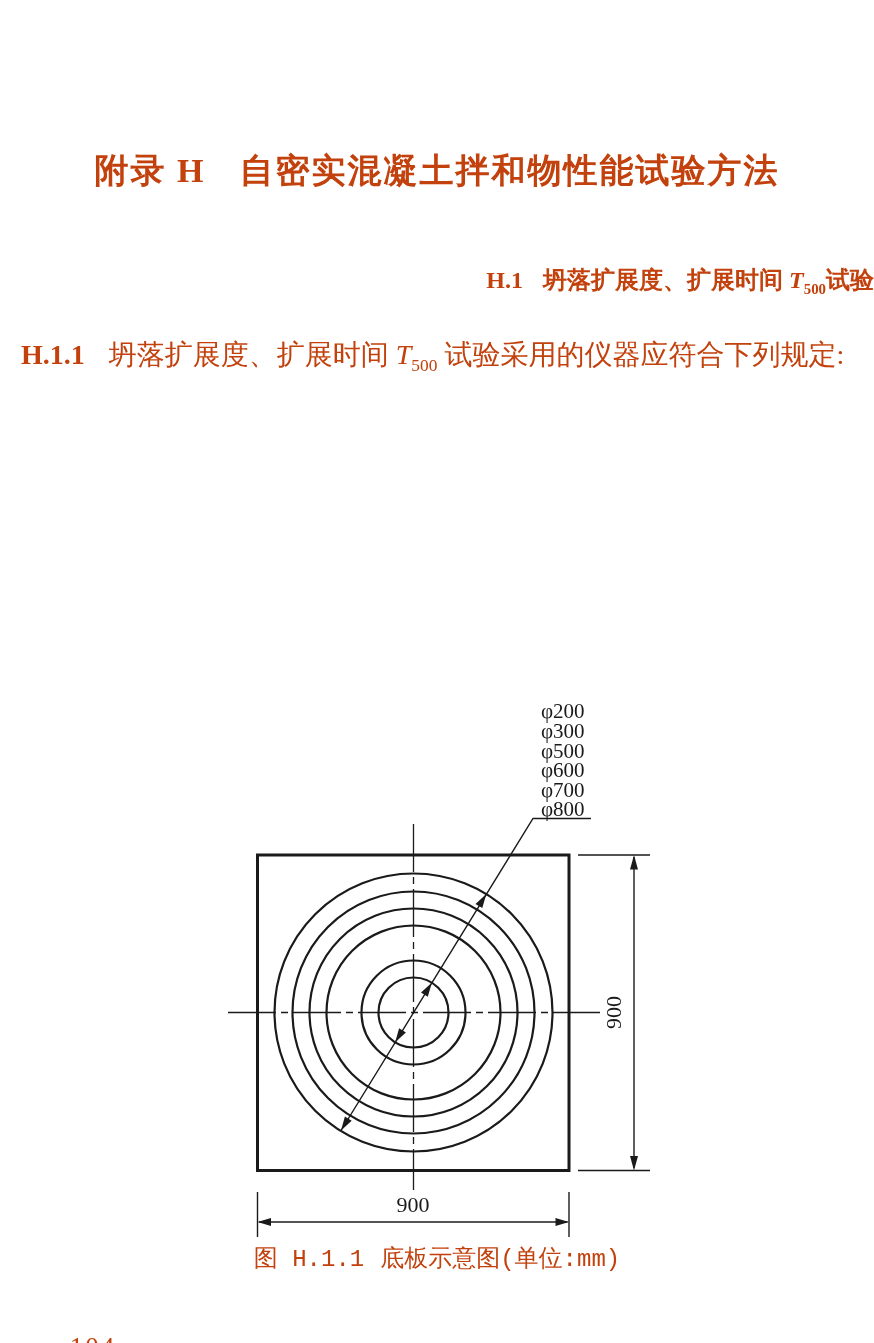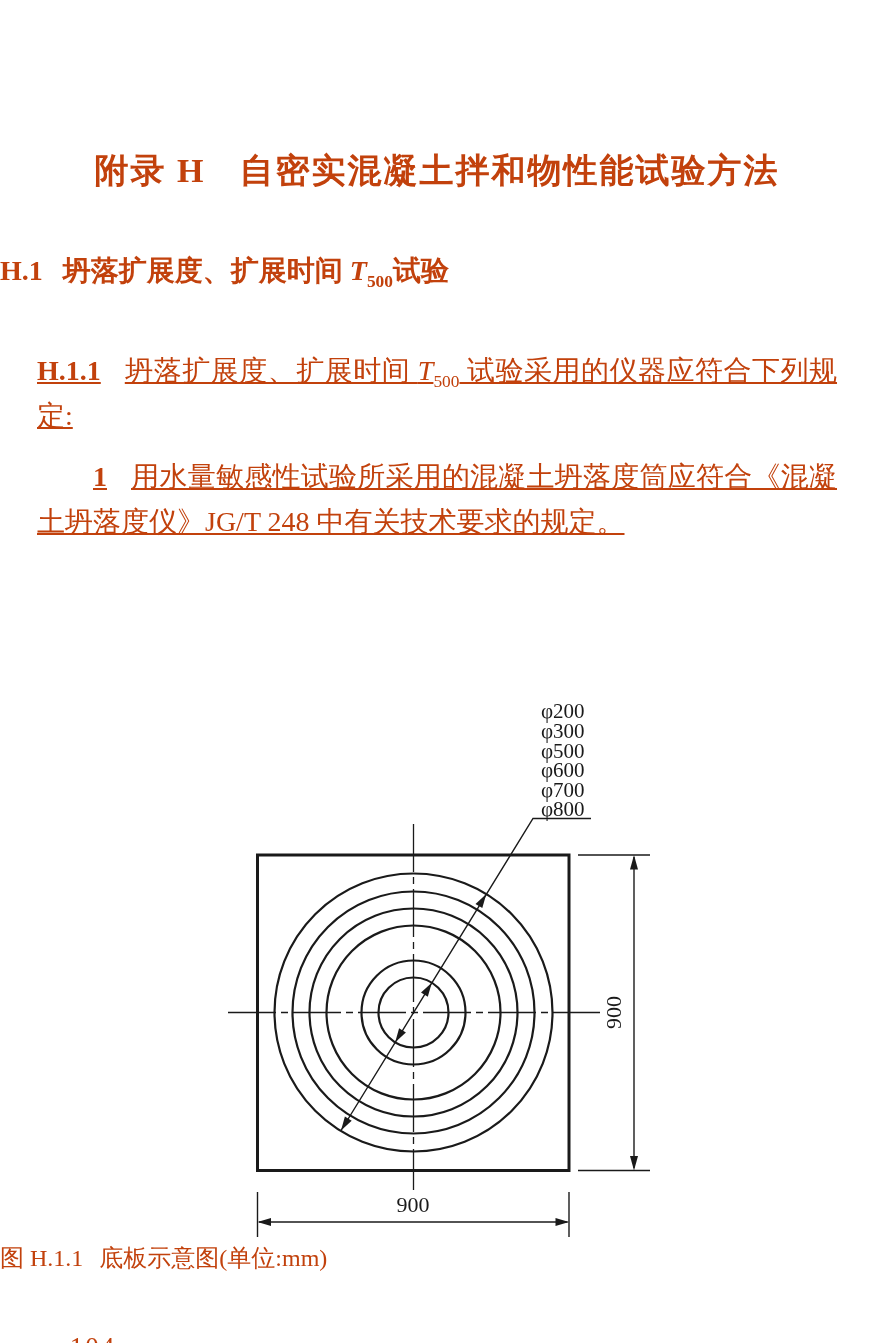--- a/index.html
+++ b/index.html
@@ -7,44 +7,44 @@
     position:relative; width:874px; height:1343px; margin:0 auto;
     background:#ffffff; overflow:hidden;
     font-family:"Liberation Serif","DejaVu Serif",serif; color:#c2410c;
   }
   .appendix-title{
     position:absolute; top:148px; left:0; width:874px;
     text-align:center; font-size:34px; font-weight:700; letter-spacing:2px;
   }
   .title-gap{display:inline-block; width:34px;}
   .section-heading{
-    position:absolute; top:252px; left:0; width:874px;
-    text-align:left; font-size:28px; font-weight:700;
+    position:absolute; top:264px; left:0; width:874px;
+    text-align:right; font-size:24px; font-weight:700;
   }
   .heading-gap{display:inline-block; width:20px;}
   .body-text{
     position:absolute; top:332px; left:21px; width:832px;
     font-size:28px; line-height:45px; text-align:justify;
   }
-  .body-text p{margin:16px; padding:0;text-decoration:underline;}
+  .body-text p{margin:0; padding:0;}
   .body-text p.item{text-indent:56px;}
   .num-gap{display:inline-block; width:24px;}
   b{font-weight:700;}
   i.tvar{font-family:"Liberation Serif","DejaVu Serif",serif; font-style:italic;}
   sub{font-size:0.62em; line-height:0;}
   .figure-svg{position:absolute; top:688px; left:0;}
   .figure-svg text{
     font-family:"Liberation Serif","DejaVu Serif",serif;
     fill:#1a1a1a;
   }
   .dia-label{font-size:21px;}
   .dim-text{font-size:22px;}
   .figure-caption{
     position:absolute; top:1242px; left:0; width:874px;
-    text-align:left; font-size:24px;
+    text-align:center; font-size:24px;font-family:Liberation Mono, monospace;
   }
   .caption-gap{display:inline-block; width:16px;}
   .page-footer{
     position:absolute; top:1332px; left:45px;
     font-size:27px; letter-spacing:2px;
   }
   .footer-dot{font-size:19px; vertical-align:3px; padding:0 8px;}
 </style>
 </head>
 <body>
@@ -55,23 +55,20 @@
     <span>附录 H</span><span class="title-gap"></span><span>自密实混凝土拌和物性能试验方法</span>
   </div>
 
   <div class="section-heading">
     <span>H.1</span><span class="heading-gap"></span><span>坍落扩展度、扩展时间 </span><i class="tvar">T</i><sub>500</sub><span>试验</span>
   </div>
 
   <div class="body-text">
     <p>
       <b>H.1.1</b><span class="num-gap"></span><span>坍落扩展度、扩展时间 </span><i class="tvar">T</i><sub>500</sub><span> 试验采用的仪器应符合下列规定:</span>
-    </p>
-    <p class="item">
-      <b>1</b><span class="num-gap"></span><span>用水量敏感性试验所采用的混凝土坍落度筒应符合《混凝土坍落度仪》JG/T 248 中有关技术要求的规定。</span>
     </p>
   </div>
 
   <svg class="figure-svg" width="874" height="552" viewBox="0 688 874 552" fill="none" stroke="#1a1a1a">
 
     <g stroke="none" fill="#1a1a1a">
       <text class="dia-label" x="541" y="718">φ200</text>
       <text class="dia-label" x="541" y="738">φ300</text>
       <text class="dia-label" x="541" y="757.5">φ500</text>
       <text class="dia-label" x="541" y="777">φ600</text>

